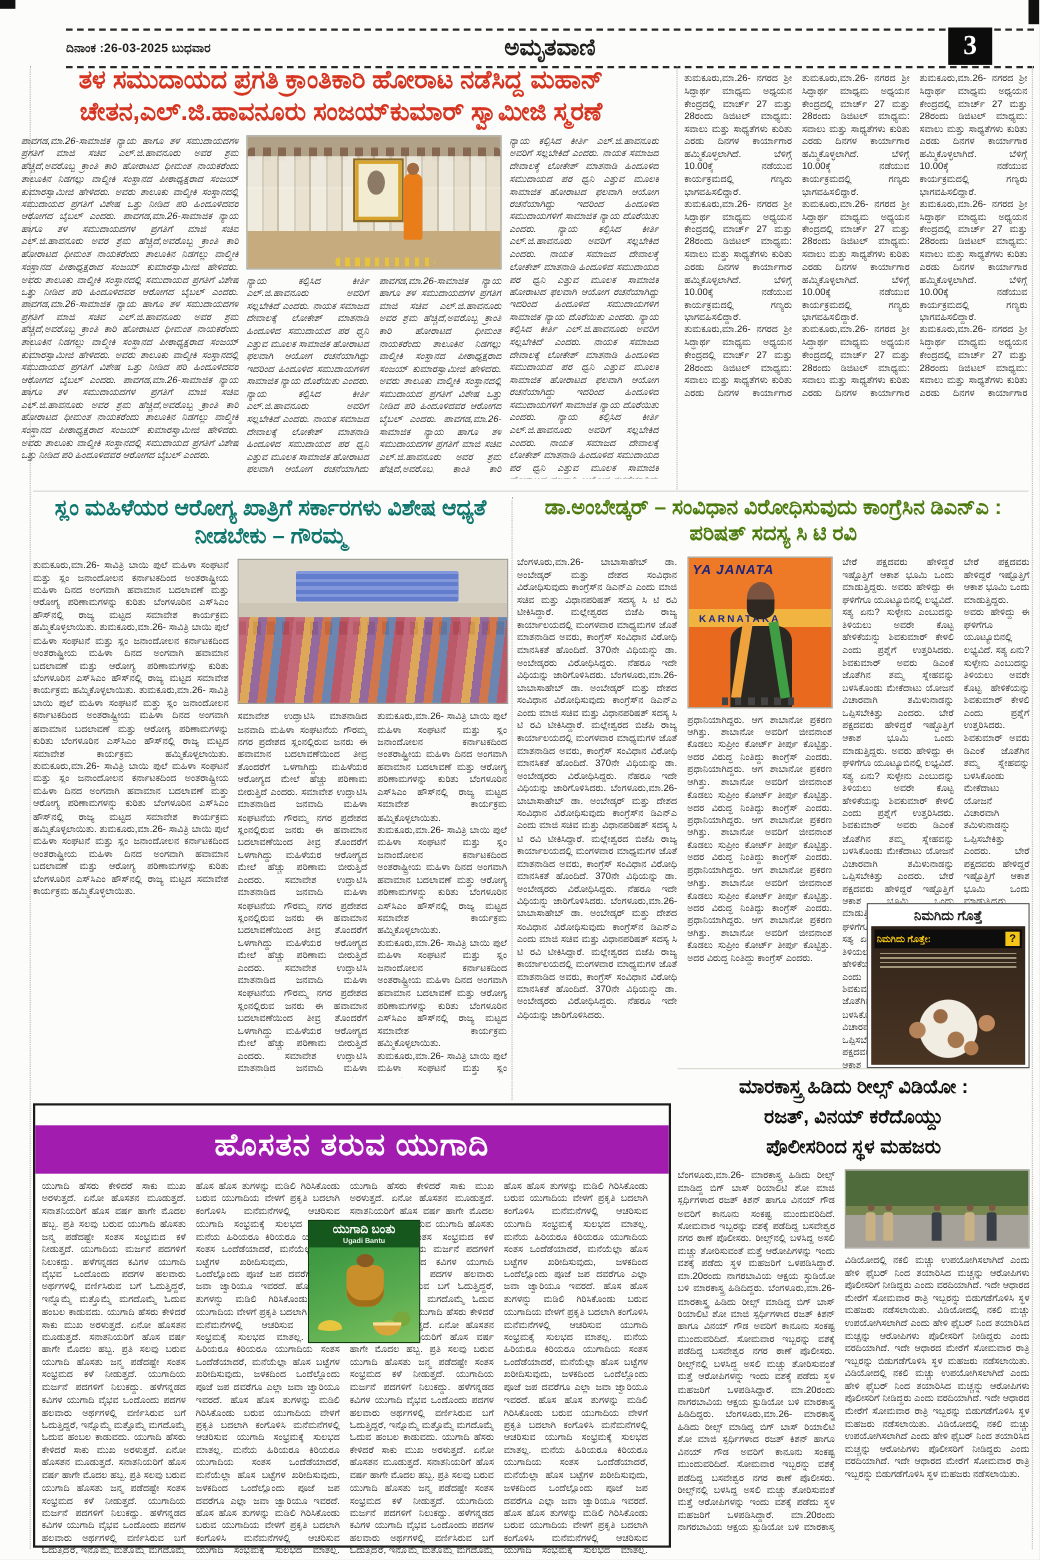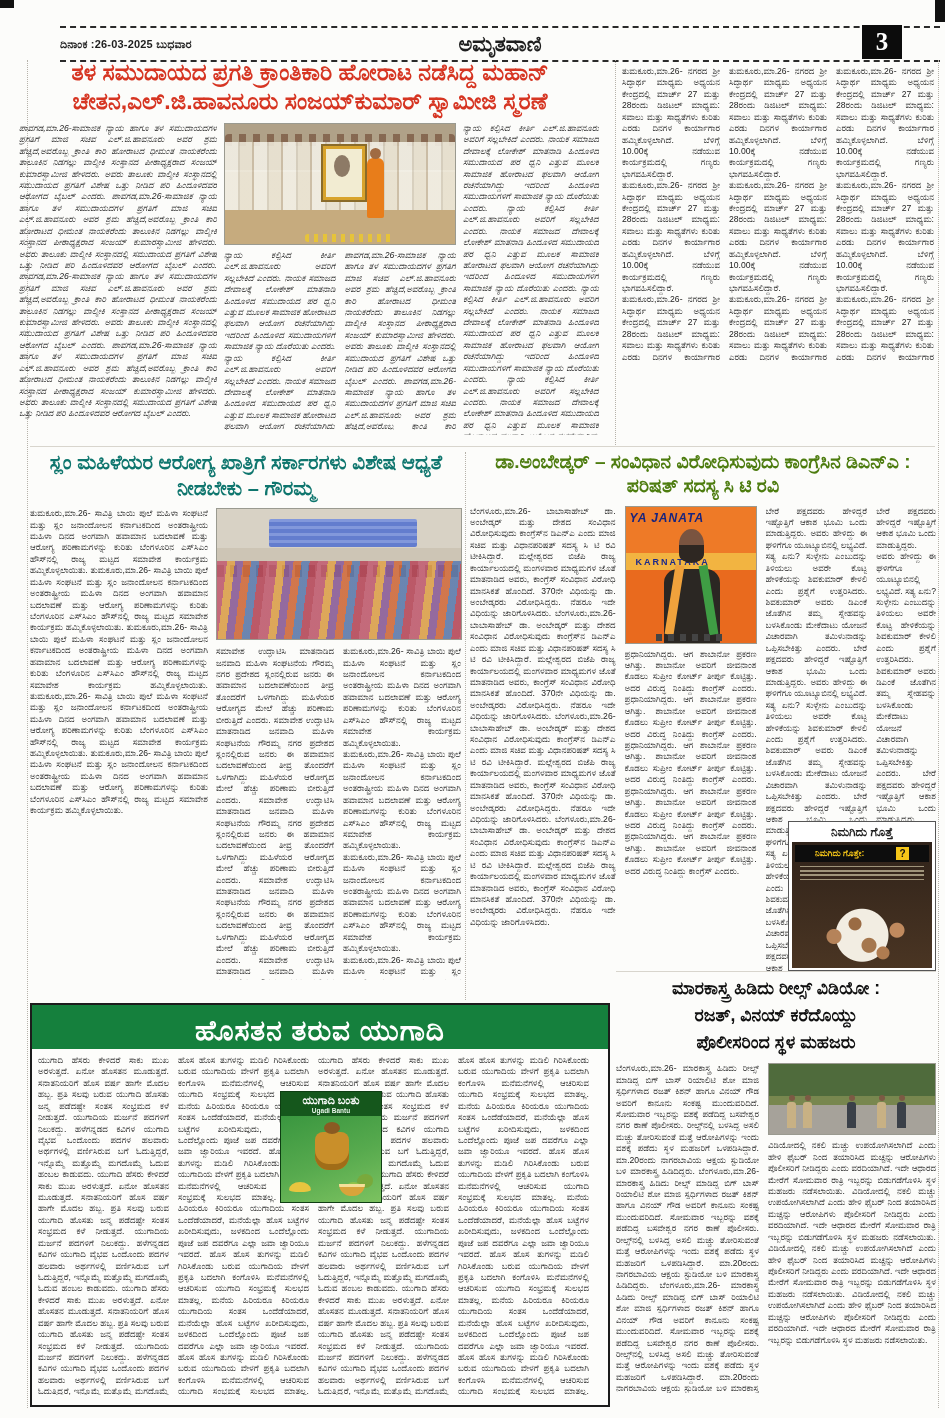--- a/index.html
+++ b/index.html
@@ -78,30 +78,30 @@
   .ad-title{text-align:center;font-size:12px;font-weight:700;padding:1px 0 3px;}
   .ad-photo{flex:1;position:relative;background:
      radial-gradient(circle at 30% 75%,#b5835a 0 7px,transparent 8px),
      radial-gradient(circle at 55% 82%,#a5774e 0 7px,transparent 8px),
      radial-gradient(circle at 75% 70%,#c08a5e 0 7px,transparent 8px),
      radial-gradient(circle at 45% 65%,#9a6b44 0 6px,transparent 7px),
      radial-gradient(circle at 65% 88%,#b07c50 0 6px,transparent 7px),
      radial-gradient(circle at 50% 74%,#f2ede2 0 26px,transparent 27px),
      linear-gradient(#30231a,#4a3523);}
   .ad-bar{position:absolute;left:3px;top:3px;right:3px;height:17px;background:#0d0d0d;
-     display:flex;align-items:center;justify-content:space-between;padding:0 20px;box-sizing:border-box;}
+     display:flex;align-items:center;justify-content:space-between;padding:0 2px;box-sizing:border-box;}
   .ad-bar-label{color:#f5c518;font-size:8.5px;font-weight:700;}
   .ad-q{width:13px;height:13px;background:#f5c518;color:#111;font-size:10px;font-weight:700;
      display:flex;align-items:center;justify-content:center;}
   .ad-fineprint{position:absolute;left:8px;top:24px;right:8px;height:16px;
      background:repeating-linear-gradient(#f7efc9 0 1.4px,transparent 1.4px 4.2px);opacity:.55;}
   
   .artE{position:absolute;left:30px;top:1003px;width:580px;height:404px;border:2px solid #1c1c1c;
         box-sizing:border-box;background:#fdfdfb;}
-  .yug-banner{height:44px;background:#15803d;display:flex;align-items:flex-end;justify-content:center;}
+  .yug-banner{height:44px;background:#a21caf;display:flex;align-items:flex-start;justify-content:center;margin-top:18px;}
   .yug-banner .headline{color:#ffffff;font-size:28px;letter-spacing:1px;}
   .artE-body{position:relative;padding:6px;display:flex;gap:9px;}
   .yug-graphic{position:absolute;left:248px;top:42px;width:102px;height:112px;border:1px solid #0e3d12;
      background:linear-gradient(160deg,#2f8f3a,#57aa4e 60%,#7cc260);z-index:4;box-sizing:border-box;}
   .yug-g-head{height:24px;background:#15571c;display:flex;flex-direction:column;align-items:center;justify-content:center;}
   .yug-g-title{color:#fff;font-size:11px;font-weight:700;line-height:1.1;}
   .yug-g-sub{color:#e8f5e9;font-size:6.5px;font-weight:700;}
   .yug-pot{position:absolute;left:34px;top:40px;width:34px;height:38px;background:#c98f2a;
      border-radius:8px 8px 14px 14px;box-shadow:inset 0 -6px 0 #a06d18;}
   .yug-pot::before{content:"";position:absolute;left:9px;top:-10px;width:16px;height:12px;background:#8a5a22;border-radius:50%;}

